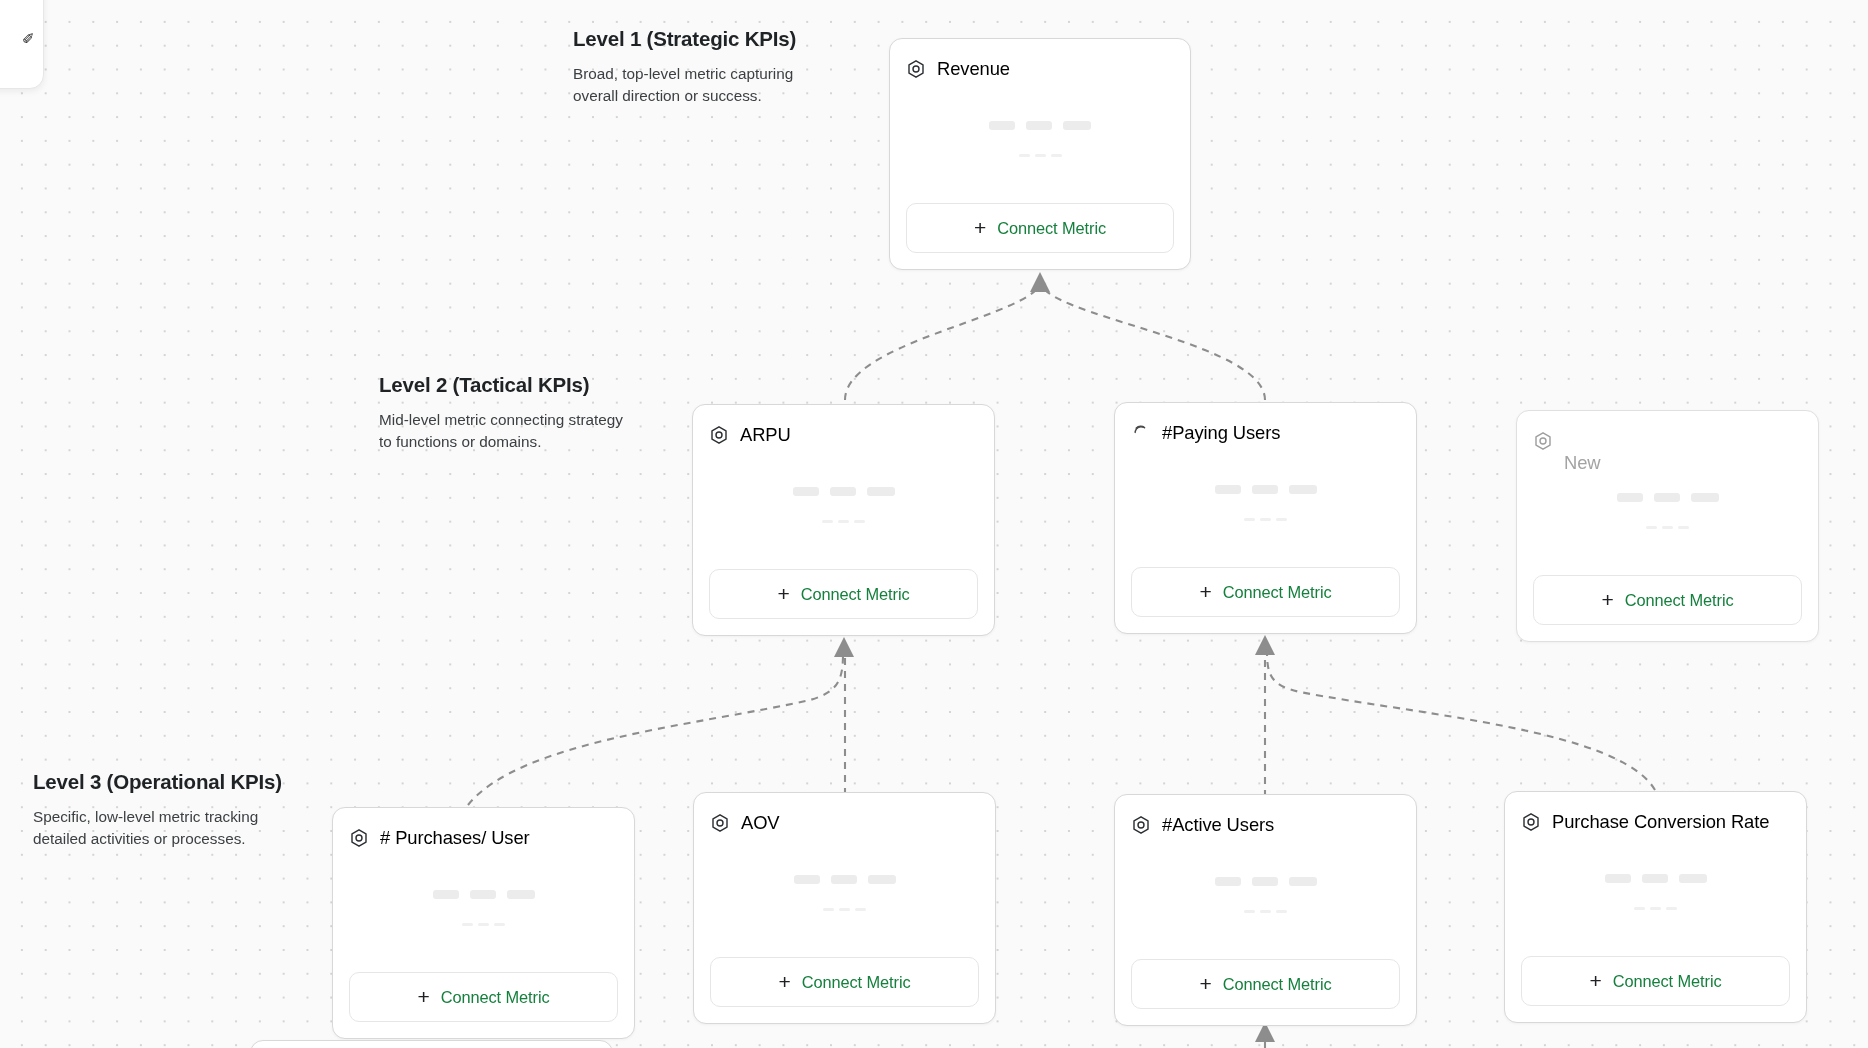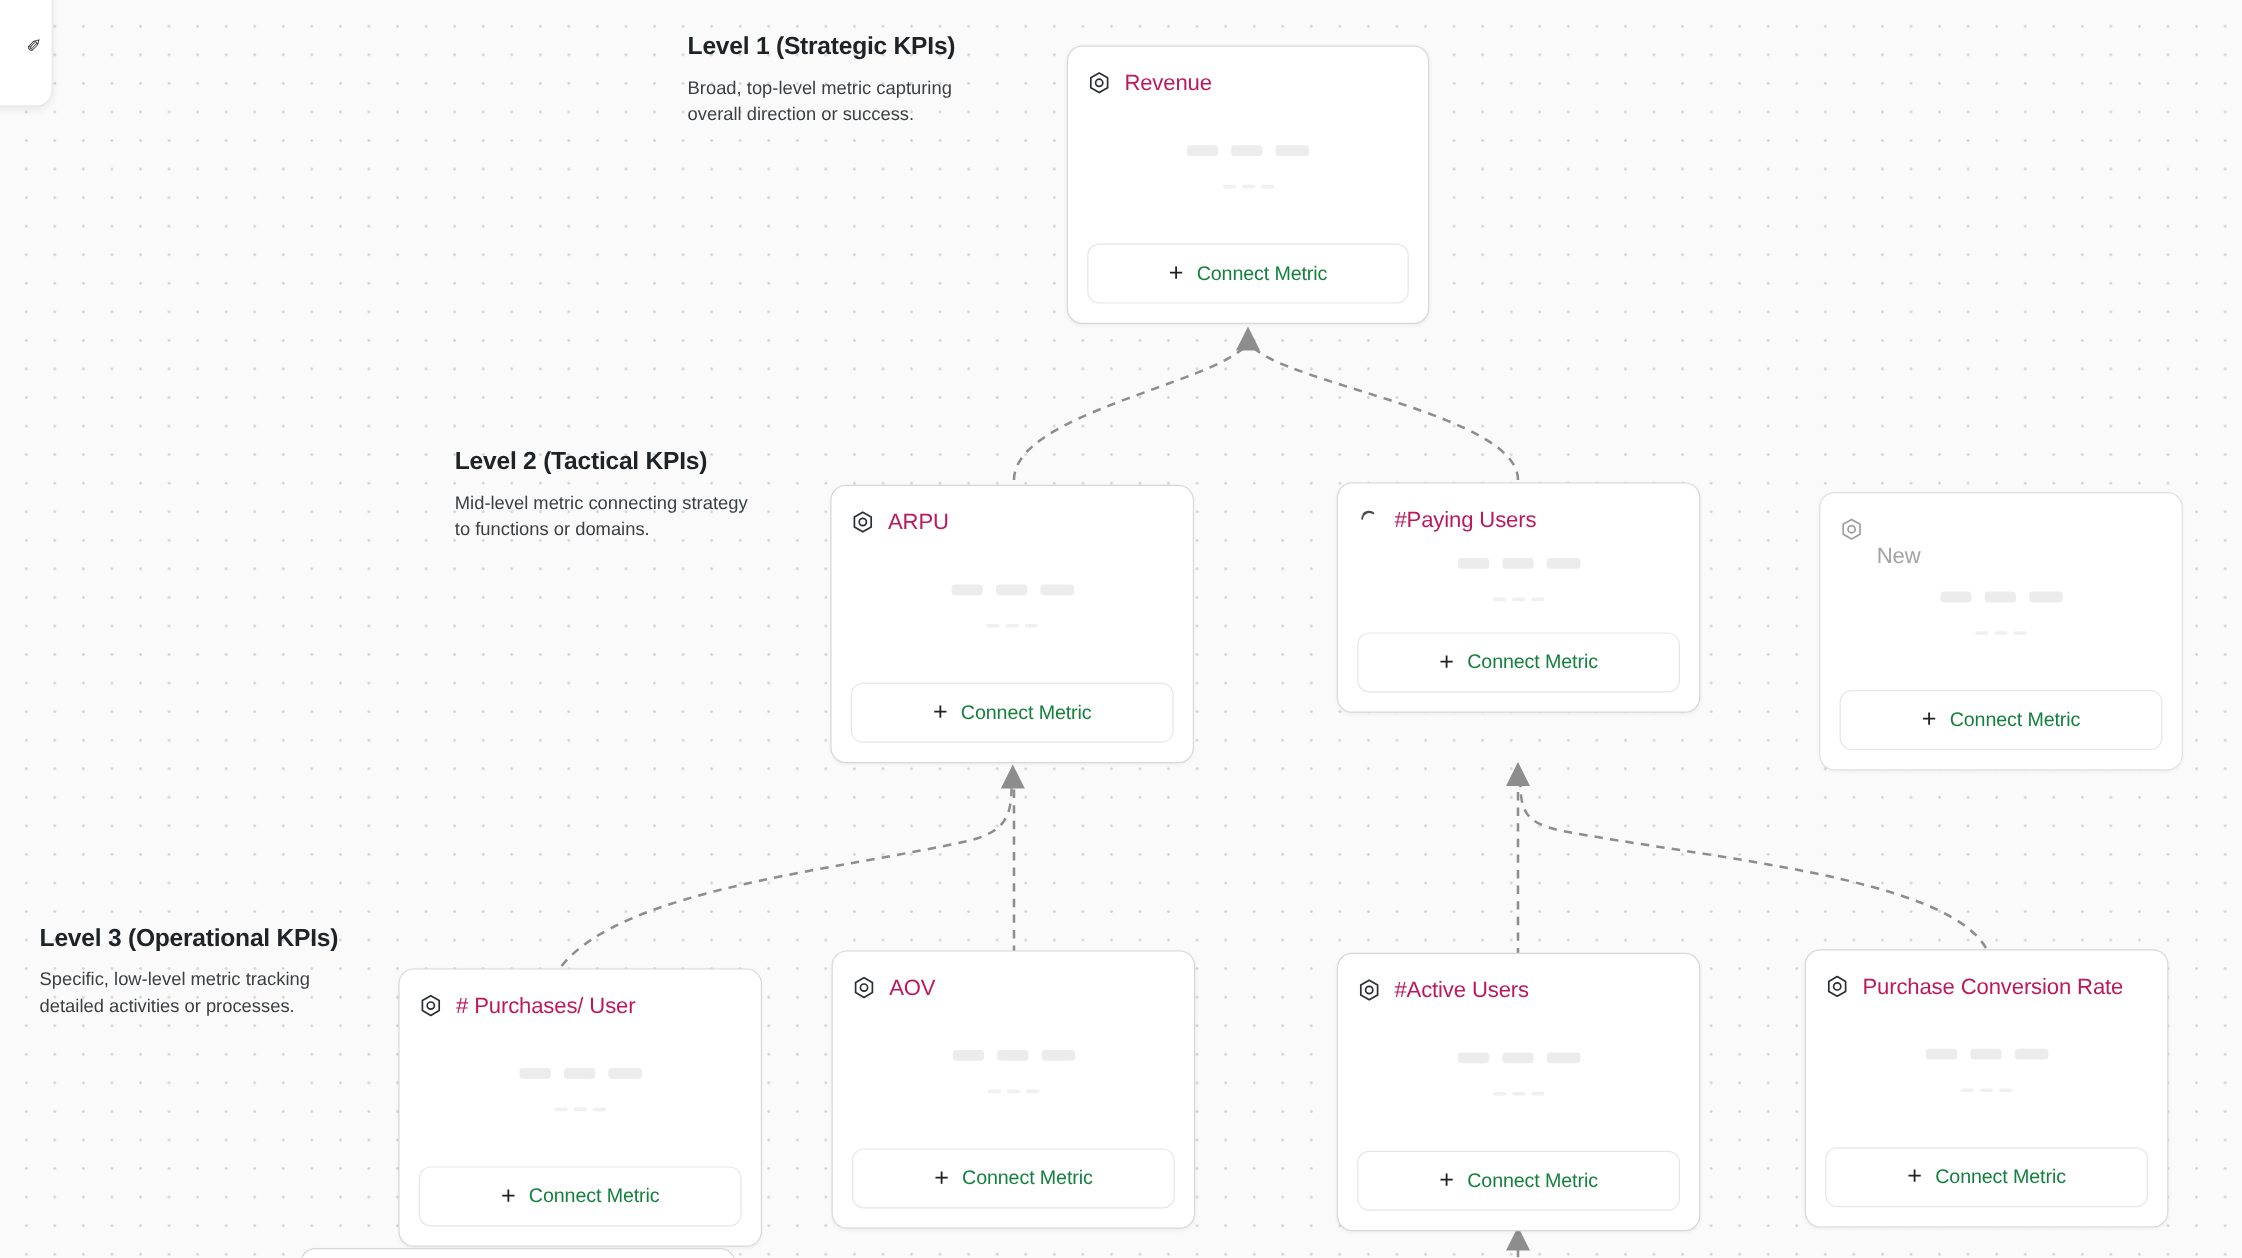--- a/index.html
+++ b/index.html
@@ -73,21 +73,21 @@
   .card-head {
     display: flex;
     align-items: center;
     gap: 11px;
     height: 25px;
     flex: 0 0 auto;
   }
   .card-title {
     font-size: 18.4px;
     font-weight: 500;
-    color: #be185d;
+    color: #000000;
     letter-spacing: -0.1px;
     white-space: nowrap;
   }
   .card.ghost .card-title { color: #a3a3a3; font-weight: 500; margin-top: 44px; }
 
   .hex-icon { width: 20px; height: 20px; display:block; flex: 0 0 auto; }
   .spinner-icon { width: 20px; height: 20px; display:block; flex: 0 0 auto; }
 
   .card-body {
     flex: 1 1 auto;
@@ -252,21 +252,21 @@
         <span class="skel-dash"></span>
         <span class="skel-dash"></span>
       </div>
     </div>
     <div class="connect-btn">
       <span class="plus">+</span>
       <span class="lbl">Connect Metric</span>
     </div>
   </div>
 
-  <div class="card" style="left:1114px; top:402px; width:303px; height:192px;">
+  <div class="card" style="left:1114px; top:402px; width:303px; height:232px;">
     <div class="card-head">
       <svg class="spinner-icon" viewBox="0 0 24 24">
         <path d="M18.1 7.6 A 7 7 0 1 0 17.4 16.4" fill="none" stroke="#4a4a4a" stroke-width="1.9" stroke-linecap="round" transform="rotate(-35 12 12)" stroke-dasharray="13 60"></path>
         <path d="M6.4 6.2 A 7.4 7.4 0 0 1 16.2 5.6" fill="none" stroke="#4a4a4a" stroke-width="1.9" stroke-linecap="round"></path>
       </svg>
       <span class="card-title">#Paying Users</span>
     </div>
     <div class="card-body">
       <div class="skel-row">
         <span class="skel-bar w1"></span>

